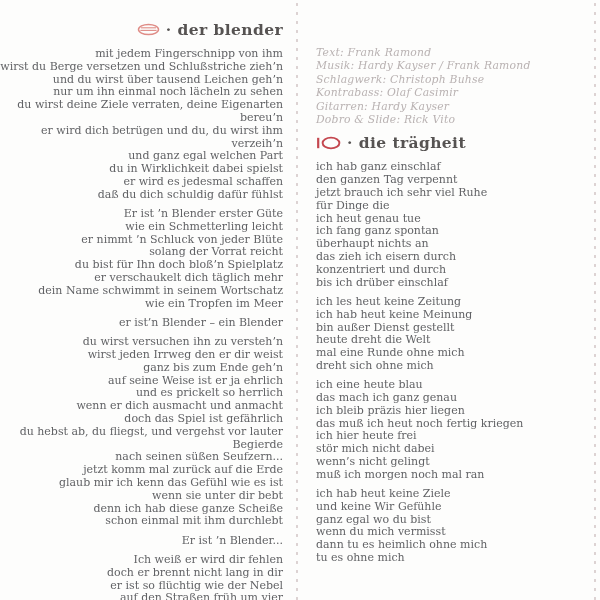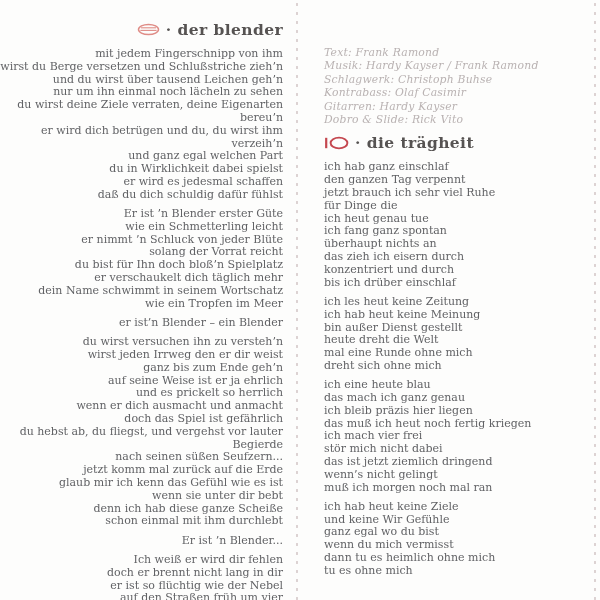--- a/index.html
+++ b/index.html
@@ -16,21 +16,21 @@
   }
   .divider-mid   { left:295px; }
   .divider-right { left:593px; }
 
   
   .col-left {
     position:absolute; top:20px; right:317px; width:288px;
     text-align:right;
   }
   .col-right {
-    position:absolute; top:46px; left:324px; width:268px;
+    position:absolute; top:46px; left:316px; width:268px;
     text-align:left;
   }
 
   
   .song-title {
     display:flex; align-items:center; gap:6px;
     font-size:15.5px; font-weight:bold; letter-spacing:0.4px;
     color:#565352; margin:0 0 9px 0;
   }
   .col-left .song-title { justify-content:flex-end; }
@@ -166,23 +166,22 @@
           <div class="line">bin außer Dienst gestellt</div>
           <div class="line">heute dreht die Welt</div>
           <div class="line">mal eine Runde ohne mich</div>
           <div class="line">dreht sich ohne mich</div>
         </div>
         <div class="stanza">
           <div class="line">ich eine heute blau</div>
           <div class="line">das mach ich ganz genau</div>
           <div class="line">ich bleib präzis hier liegen</div>
           <div class="line">das muß ich heut noch fertig kriegen</div>
-          <div class="line">ich mach vier frei</div>
+          <div class="line">ich hier heute frei</div>
           <div class="line">stör mich nicht dabei</div>
-          <div class="line">das ist jetzt ziemlich dringend</div>
           <div class="line">wenn’s nicht gelingt</div>
           <div class="line">muß ich morgen noch mal ran</div>
         </div>
         <div class="stanza">
           <div class="line">ich hab heut keine Ziele</div>
           <div class="line">und keine Wir Gefühle</div>
           <div class="line">ganz egal wo du bist</div>
           <div class="line">wenn du mich vermisst</div>
           <div class="line">dann tu es heimlich ohne mich</div>
           <div class="line">tu es ohne mich</div>

